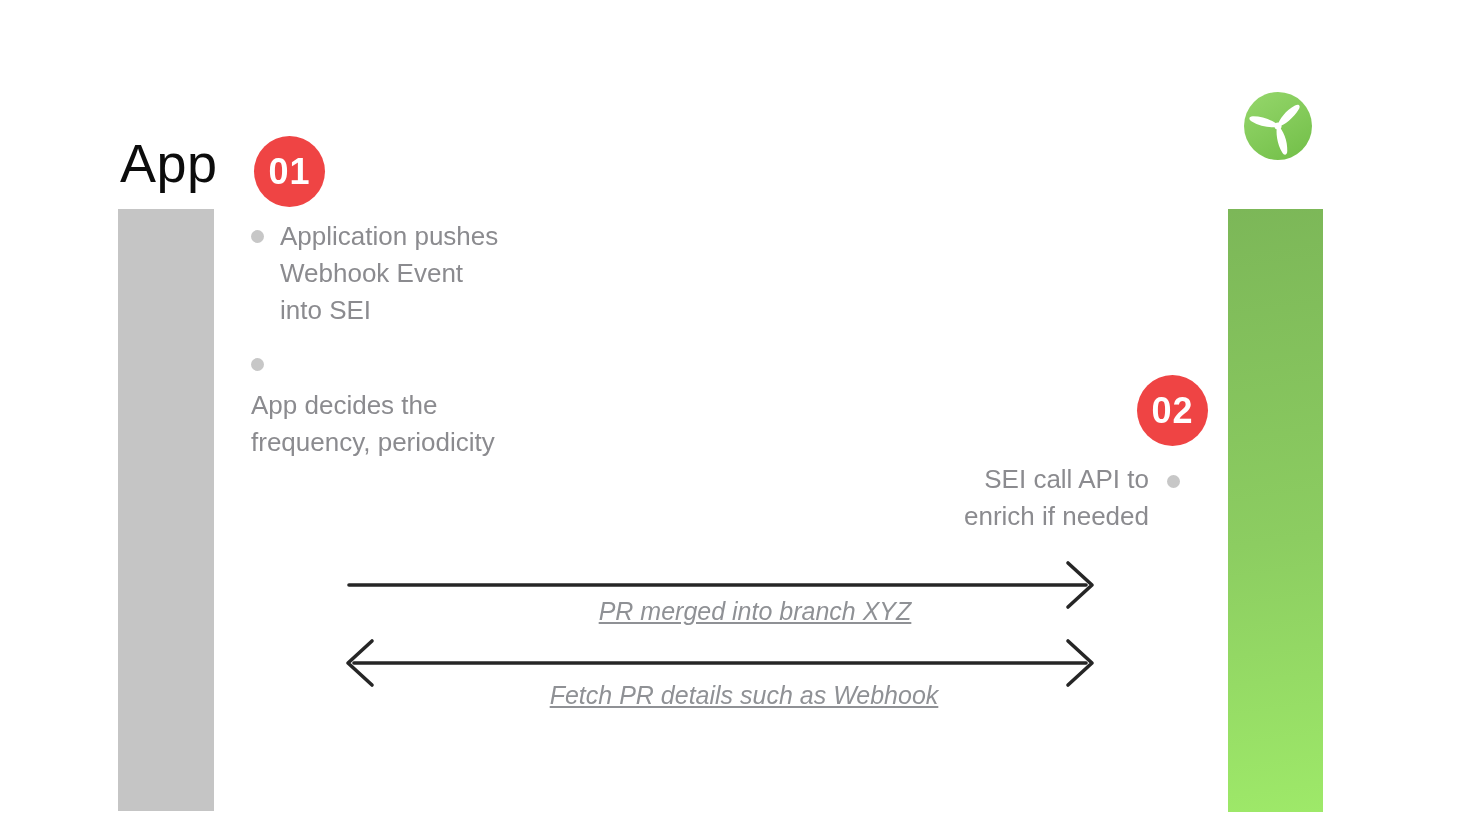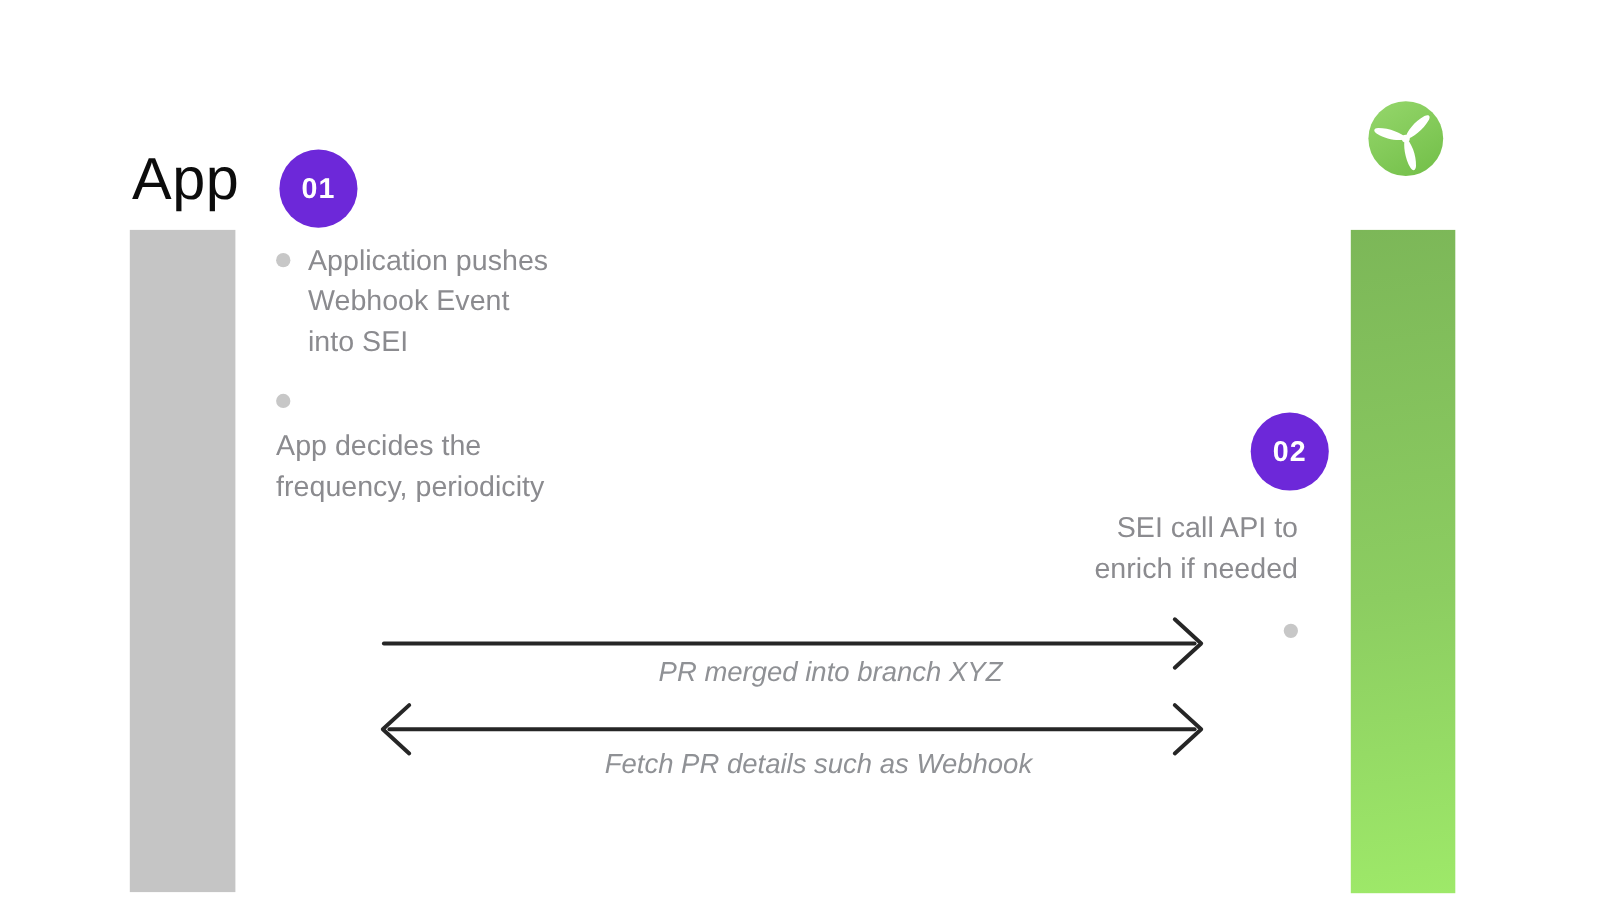--- a/index.html
+++ b/index.html
@@ -38,24 +38,24 @@
     top: 91px;
     width: 70px;
     height: 70px;
   }
 
   .step-badge {
     position: absolute;
     width: 71px;
     height: 71px;
     border-radius: 50%;
-    background: #6d28d9;
+    background: #ef4444;
     color: #ffffff;
     font-weight: 700;
-    font-size: 26px;
+    font-size: 36px;
     display: flex;
     align-items: center;
     justify-content: center;
     letter-spacing: 1px;
   }
   .badge-01 { left: 254px; top: 136px; }
   .badge-02 { left: 1137px; top: 375px; text-align: right; }
 
   .bullet-list {
     position: absolute;
@@ -82,46 +82,46 @@
     background: #c7c7c7;
     margin-top: 12px;
   }
   .bullet-text { white-space: pre-line; }
 
   .right-note {
     position: absolute;
     top: 461px;
     right: 280px;
     display: flex;
-    align-items: flex-end;
+    align-items: flex-start;
     gap: 18px;
     font-size: 26px;
     line-height: 37px;
     color: #8b8b8f;
-    flex-direction: column;
   }
   .right-note .bullet-dot { margin-top: 14px; }
   .right-note .bullet-text { text-align: right; }
 
   .arrows-layer {
     position: absolute;
     left: 0; top: 0;
     width: 1460px;
     height: 824px;
     pointer-events: none;
   }
 
   .arrow-label {
     position: absolute;
     transform: translateX(-50%);
     font-size: 25px;
     line-height: 30px;
     font-style: italic;
     color: #8f9195;
     white-space: nowrap;
+    text-decoration: underline;
   }
   .label-1 { left: 755px; top: 596px; }
   .label-2 { left: 744px; top: 680px; }
 </style>
 </head>
 <body>
 
 <div class="page-title">App</div>
 
 <div class="bar bar-left"></div>

